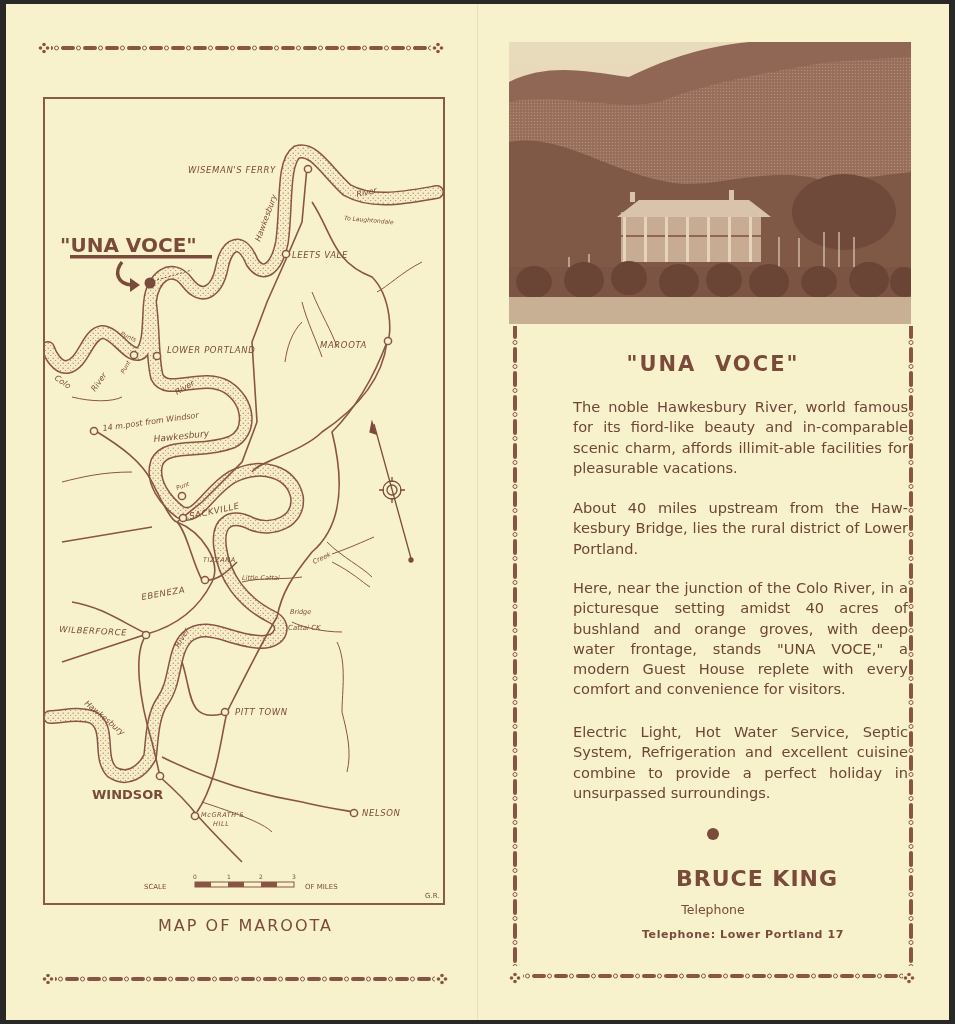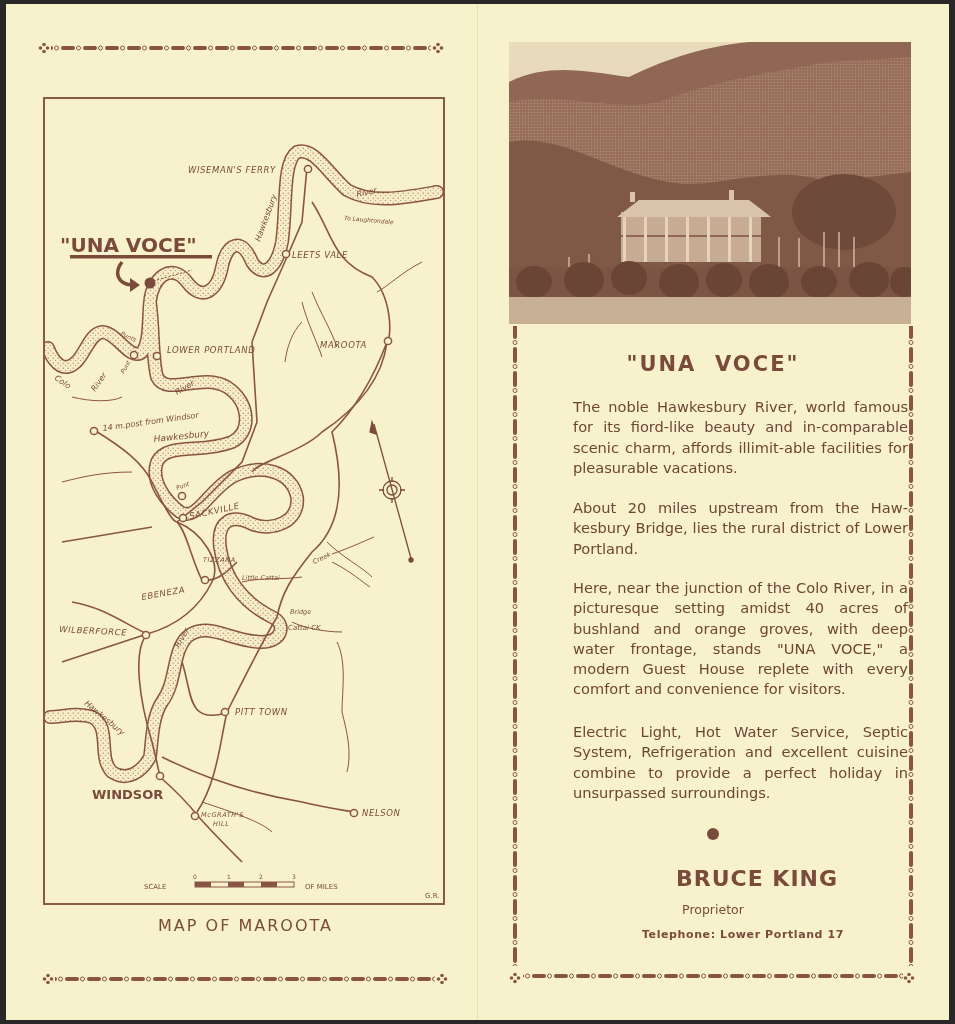--- a/index.html
+++ b/index.html
@@ -271,19 +271,19 @@
       <ellipse cx="310" cy="240" rx="18" ry="16"></ellipse>
         <ellipse cx="360" cy="238" rx="20" ry="18"></ellipse>
       <ellipse cx="395" cy="240" rx="14" ry="15"></ellipse>
     </g>
     <rect x="0" y="255" width="402" height="27" fill="#c8b094"></rect>
   </svg>
 </div>
 
 <div class="title" style="white-space:pre">"UNA  VOCE"</div>
 <div class="para" style="top:397px">The noble Hawkesbury River, world famous for its fiord-like beauty and in-comparable scenic charm, affords illimit-able facilities for pleasurable vacations.</div>
-<div class="para" style="top:498px">About 20 miles upstream from the Haw-kesbury Bridge, lies the rural district of Lower Portland.</div>
+<div class="para" style="top:498px">About 40 miles upstream from the Haw-kesbury Bridge, lies the rural district of Lower Portland.</div>
 <div class="para" style="top:578px">Here, near the junction of the Colo River, in a picturesque setting amidst 40 acres of bushland and orange groves, with deep water frontage, stands "UNA VOCE," a modern Guest House replete with every comfort and convenience for visitors.</div>
 <div class="para" style="top:722px">Electric Light, Hot Water Service, Septic System, Refrigeration and excellent cuisine combine to provide a perfect holiday in unsurpassed surroundings.</div>
 <div class="dot"></div>
 <div class="name">BRUCE KING</div>
-<div class="role">Proprietor</div>
+<div class="role">Telephone</div>
 <div class="phone">Telephone: Lower Portland 17</div>
 
 </body></html>

